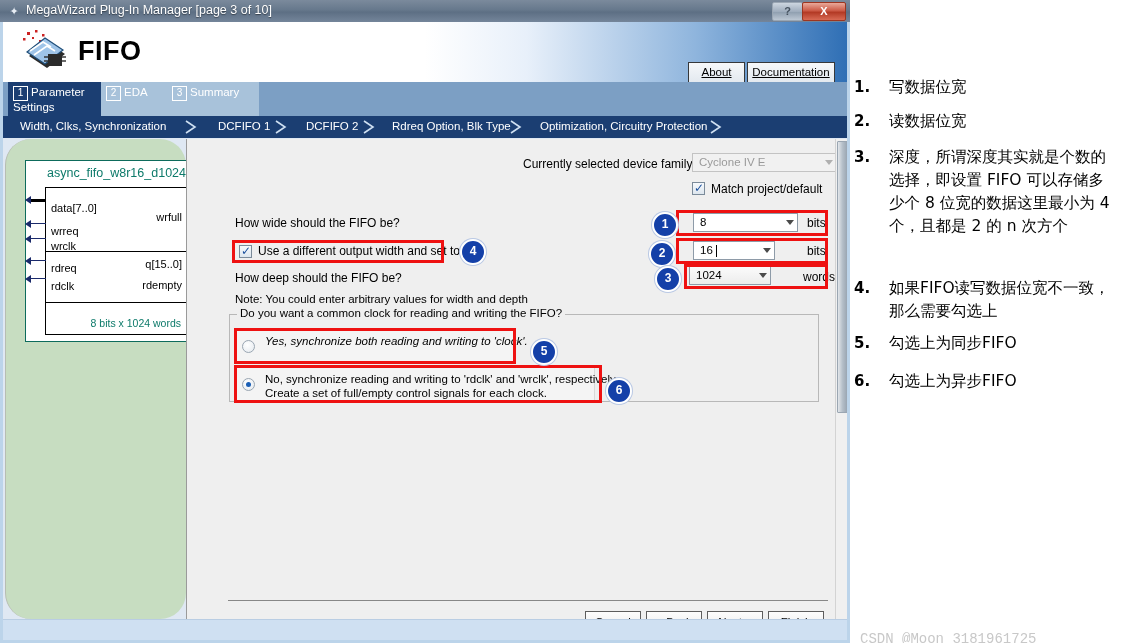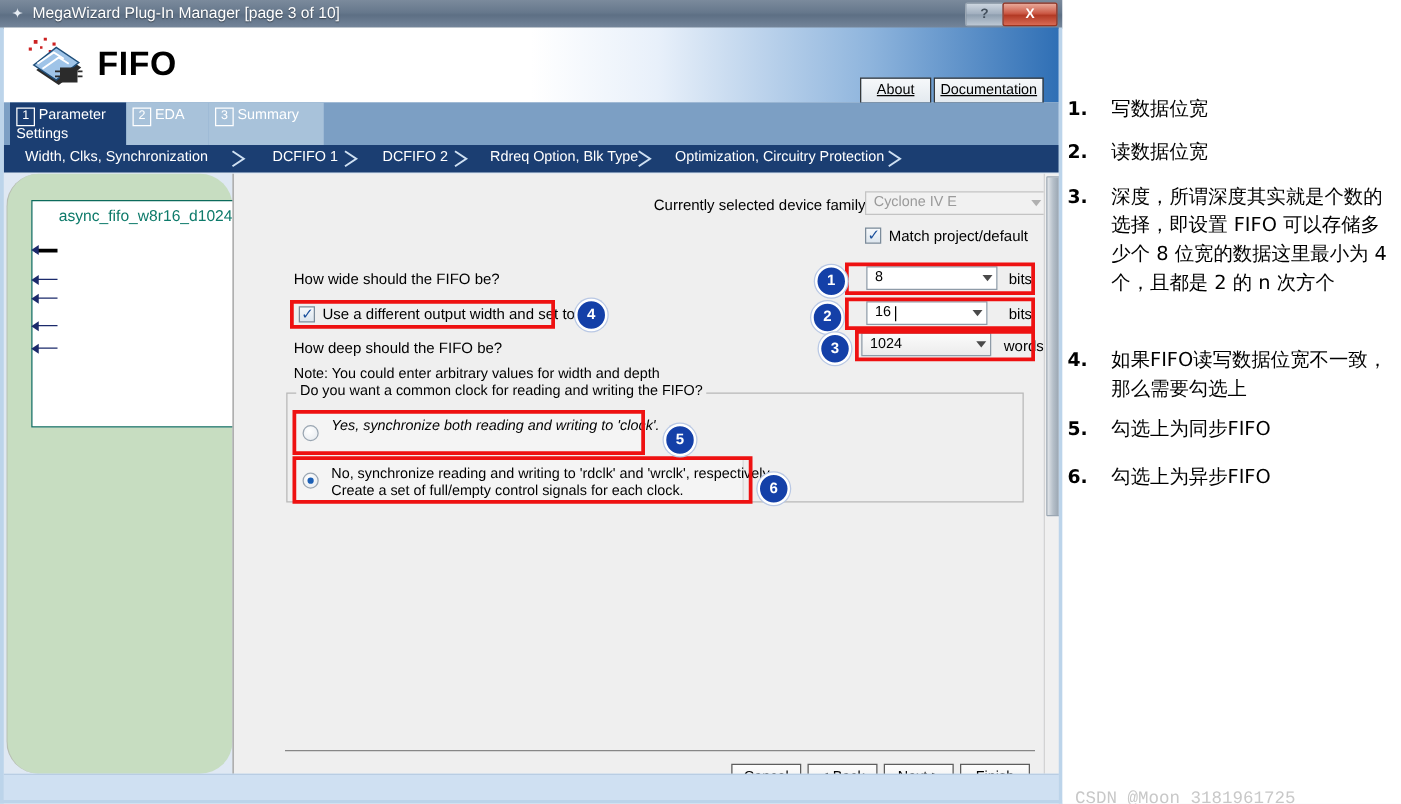--- a/index.html
+++ b/index.html
@@ -359,20 +359,33 @@
         <svg width="16" height="18" viewBox="0 0 16 18">
           <polyline points="3,3 12,9 3,15" fill="none" stroke="#cfe0f2" stroke-width="1.6"></polyline>
         </svg>
       </span>
   </div>
 
   <div id="preview">
     <div id="blk-shadow"></div>
     <div id="blk">
       <div id="blk-name">async_fifo_w8r16_d1024</div>
+      <div id="blk-inner">
+        <div class="blk-sep" style="top:63px;"></div>
+        <div class="blk-sep" style="top:114px;"></div>
+        <span class="pin-l" style="top:14px;">data[7..0]</span>
+        <span class="pin-l" style="top:37px;">wrreq</span>
+        <span class="pin-l" style="top:52px;">wrclk</span>
+        <span class="pin-r" style="top:23px;">wrfull</span>
+        <span class="pin-l" style="top:74px;">rdreq</span>
+        <span class="pin-l" style="top:92px;">rdclk</span>
+        <span class="pin-r" style="top:70px;">q[15..0]</span>
+        <span class="pin-r" style="top:91px;">rdempty</span>
+        <span id="blk-cap">8 bits x 1024 words</span>
+      </div>
 
       <div class="wire thick" style="left:2px;top:38px;width:18px;"></div>
       <div class="arrow-in" style="left:-1px;top:35px;"></div>
       <div class="wire" style="left:2px;top:62px;width:18px;"></div>
       <div class="arrow-in" style="left:-1px;top:59px;"></div>
       <div class="wire" style="left:2px;top:77px;width:18px;"></div>
       <div class="arrow-in" style="left:-1px;top:74px;"></div>
       <div class="wire" style="left:2px;top:99px;width:18px;"></div>
       <div class="arrow-in" style="left:-1px;top:96px;"></div>
       <div class="wire" style="left:2px;top:117px;width:18px;"></div>
@@ -402,29 +415,29 @@
     <div class="combo" style="left:506px;top:74px;width:105px;">
       <span>8</span>
       <span class="arw"></span>
     </div>
     <span class="unit" style="left:620px;top:77px;">bits</span>
 
     <div class="cbox" style="left:52px;top:106px;">
       <span class="tick">✓</span>
     </div>
     <span class="lbl" style="left:71px;top:105px;">Use a different output width and set to</span>
-    <div class="combo" style="left:506px;top:102px;width:97px;">
+    <div class="combo" style="left:506px;top:102px;width:82px;">
       <span>16</span>
       <span class="caret" style="left:22px;top:3px;"></span>
       <span class="arw"></span>
     </div>
     <span class="unit" style="left:620px;top:105px;">bits</span>
 
     <span class="lbl" style="left:48px;top:132px;">How deep should the FIFO be?</span>
-    <div class="combo gray" style="left:502px;top:127px;width:104px;">
+    <div class="combo gray" style="left:502px;top:127px;width:82px;">
       <span>1024</span>
       <span class="arw"></span>
     </div>
     <span class="unit" style="left:616px;top:131px;">words</span>
 
     <span class="lbl" style="left:48px;top:154px;font-size:11.5px;">Note: You could enter arbitrary values for width and depth</span>
 
     <div id="grp"></div>
     <span id="grp-title" class="lbl">Do you want a common clock for reading and writing the FIFO?</span>
 

